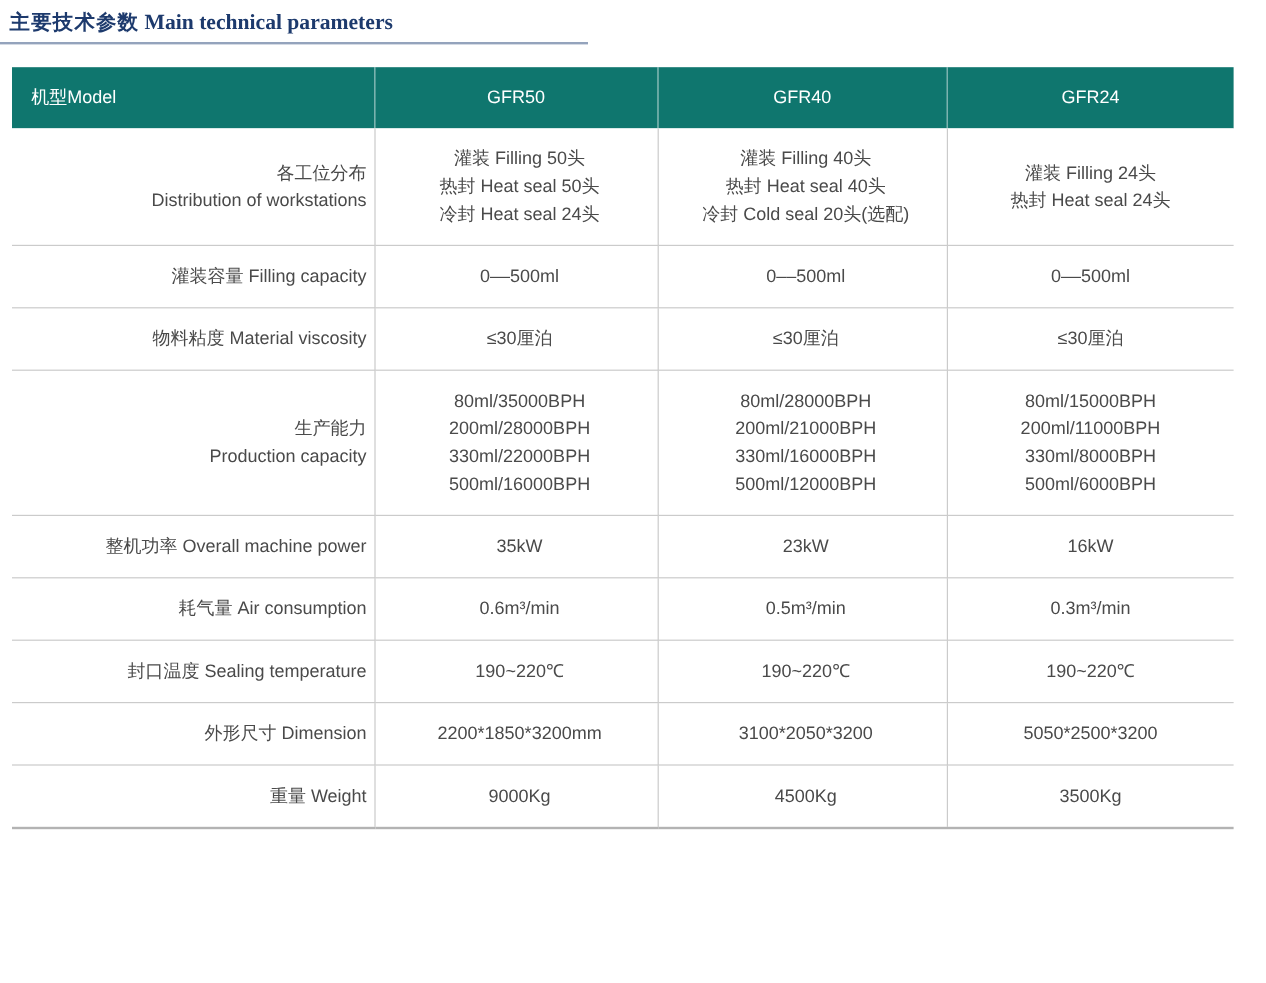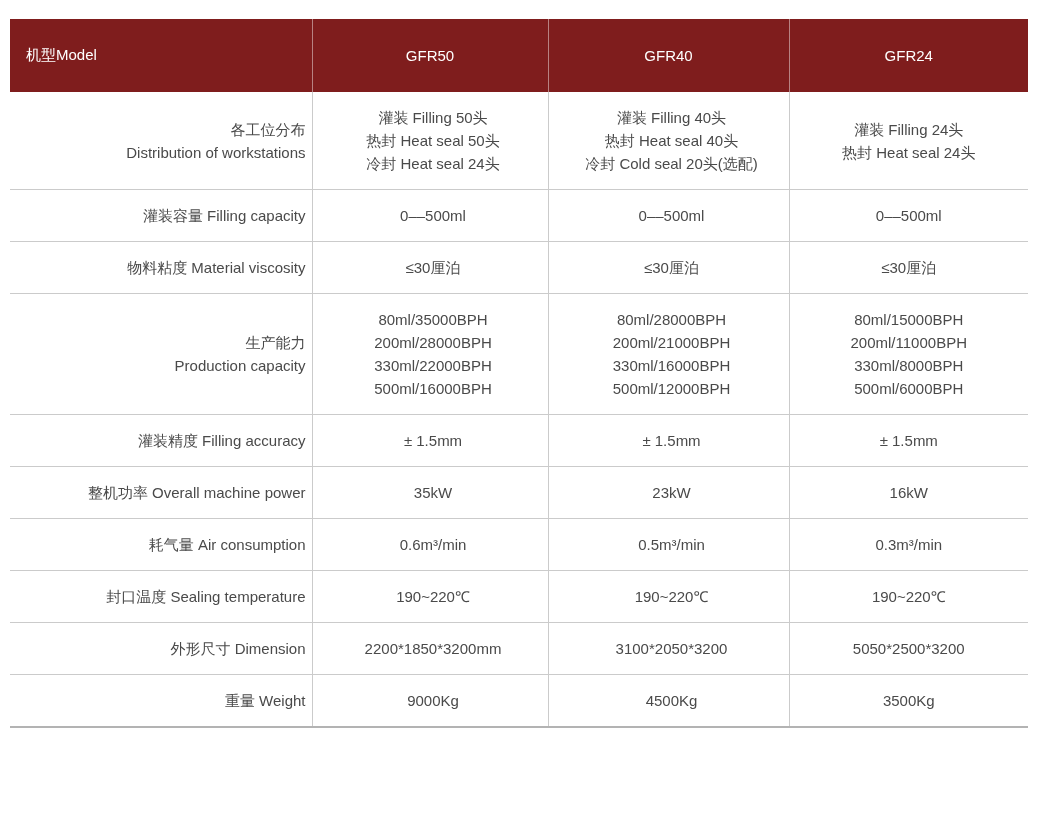--- a/index.html
+++ b/index.html
@@ -37,28 +37,28 @@
     color: #1d3a6d;
   }
   
   table.params {
     margin: 19px 0 0 10px;
     width: 1018px;
     border-collapse: collapse;
     table-layout: fixed;
   }
   table.params thead th {
-    background: #7f1d1d;
+    background: #0f766e;
     color: #ffffff;
     font-weight: normal;
     font-size: 15px;
     height: 51px;
     text-align: center;
     vertical-align: middle;
-    padding: 11px;
+    padding: 0;
   }
   table.params thead th:not(:last-child) {
     border-right: 1px solid rgba(255,255,255,0.45);
   }
   table.params thead th.model-col {
     text-align: left;
     padding-left: 16px;
   }
   table.params tbody td {
     border-bottom: 1px solid #cbcbcb;
@@ -82,20 +82,24 @@
   }
   td.value-cell {
     text-align: center;
   }
 </style>
 </head>
 <body>
 
 <div class="page">
 
+  <div class="title-wrap">
+    <span class="title-zh">主要技术参数</span>
+    <span class="title-en">Main technical parameters</span>
+  </div>
 
   <table class="params">
     <colgroup>
       <col style="width:302px">
       <col style="width:236px">
       <col style="width:241px">
       <col style="width:239px">
     </colgroup>
     <thead>
       <tr>
@@ -173,34 +177,20 @@
           </td>
           <td class="value-cell">
             <div>80ml/15000BPH</div>
             <div>200ml/11000BPH</div>
             <div>330ml/8000BPH</div>
             <div>500ml/6000BPH</div>
           </td>
         </tr>
         <tr>
           <td class="label-cell">
-            <div>灌装精度 Filling accuracy</div>
-          </td>
-          <td class="value-cell">
-            <div>± 1.5mm</div>
-          </td>
-          <td class="value-cell">
-            <div>± 1.5mm</div>
-          </td>
-          <td class="value-cell">
-            <div>± 1.5mm</div>
-          </td>
-        </tr>
-        <tr>
-          <td class="label-cell">
             <div>整机功率 Overall machine power</div>
           </td>
           <td class="value-cell">
             <div>35kW</div>
           </td>
           <td class="value-cell">
             <div>23kW</div>
           </td>
           <td class="value-cell">
             <div>16kW</div>

